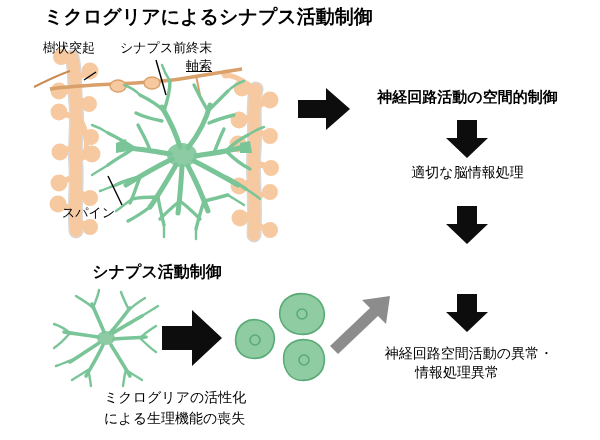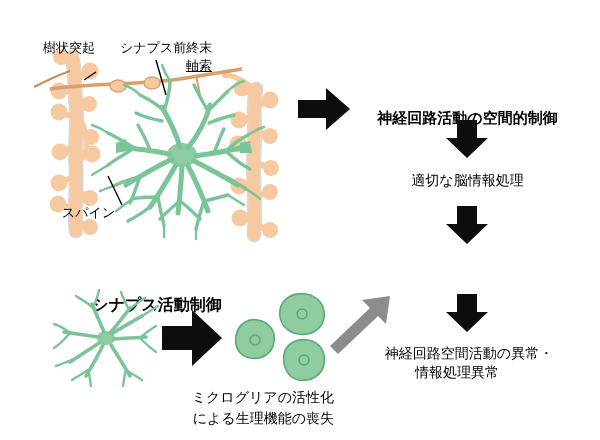--- a/index.html
+++ b/index.html
@@ -6,32 +6,33 @@
   body{
     width:600px;height:440px;
     background:#ffffff;
     font-family:"Liberation Sans","DejaVu Sans",sans-serif;
     overflow:hidden;
     position:relative;
   }
   .stage{position:absolute;inset:0;width:600px;height:440px;}
   .txt{position:absolute;color:#000;white-space:pre;line-height:1.18;}
   .title{font-size:19px;font-weight:bold;letter-spacing:0px;}
-  .hdr{font-size:15px;font-weight:bold;text-align:center;margin-top:21px;}
+  .hdr{font-size:15px;font-weight:bold;text-align:center;}
   .lbl{font-size:13px;font-weight:normal;}
   .flow-n{font-size:14px;font-weight:normal;text-align:center;}
-  .cap{font-size:14px;font-weight:normal;text-align:right;}
+  .cap{font-size:14px;font-weight:normal;text-align:left;}
   svg{display:block;overflow:visible;}
   .svg-abs{position:absolute;}
 </style>
 </head>
 <body>
 
 <div class="stage">
 
+  <div class="txt title" style="left:44px;top:6px;">ミクログリアによるシナプス活動制御</div>
 
   <svg class="svg-abs" style="left:30px;top:55px;" width="270" height="180" viewBox="0 0 270 180">
 
     <g>
       <path d="M42,2 C46,18 44,34 46,50 C48,70 44,90 46,112 C47,134 44,152 46,176" stroke="#d9d9d9" stroke-width="15" fill="none" stroke-linecap="round"></path>
       <path d="M42,2 C46,18 44,34 46,50 C48,70 44,90 46,112 C47,134 44,152 46,176" stroke="#f6c9a0" stroke-width="12" fill="none" stroke-linecap="round"></path>
 
       <g stroke="#f6c9a0" stroke-width="6" fill="#f6c9a0" stroke-linecap="round">
         <path d="M44,10 L33,3"></path>
           <circle cx="31" cy="2" r="5"></circle>
@@ -183,35 +184,35 @@
   <svg class="svg-abs" style="left:296px;top:86px;" width="56" height="46" viewBox="0 0 56 46">
     <polygon points="2,14 30,14 30,2 54,23 30,44 30,32 2,32" fill="#0d0d0d"></polygon>
   </svg>
 
   <div class="txt hdr" style="left:340px;top:88px;width:255px;">神経回路活動の空間的制御</div>
 
   <svg class="svg-abs" style="left:444px;top:118px;" width="46" height="42" viewBox="0 0 46 42">
     <polygon points="13,2 33,2 33,20 44,20 23,40 2,20 13,20" fill="#0d0d0d"></polygon>
   </svg>
 
-  <div class="txt flow-n" style="left:340px;top:172px;width:255px;">適切な脳情報処理</div>
+  <div class="txt flow-n" style="left:340px;top:164px;width:255px;">適切な脳情報処理</div>
 
   <svg class="svg-abs" style="left:444px;top:204px;" width="46" height="42" viewBox="0 0 46 42">
     <polygon points="13,2 33,2 33,20 44,20 23,40 2,20 13,20" fill="#0d0d0d"></polygon>
   </svg>
 
 
   <svg class="svg-abs" style="left:444px;top:292px;" width="46" height="42" viewBox="0 0 46 42">
     <polygon points="13,2 33,2 33,20 44,20 23,40 2,20 13,20" fill="#0d0d0d"></polygon>
   </svg>
 
   <div class="txt flow-n" style="left:340px;top:345px;width:258px;">神経回路空間活動の異常・</div>
   <div class="txt flow-n" style="left:328px;top:364px;width:258px;">情報処理異常</div>
 
-  <div class="txt hdr" style="left:22px;top:275px;width:270px;font-size:16px;">シナプス活動制御</div>
+  <div class="txt hdr" style="left:22px;top:263px;width:270px;font-size:16px;">シナプス活動制御</div>
 
   <svg class="svg-abs" style="left:50px;top:288px;" width="290" height="100" viewBox="0 0 290 100">
 
     <g stroke="#7ac598" fill="none" stroke-linecap="round" stroke-linejoin="round">
       <ellipse cx="56" cy="50" rx="9" ry="7" fill="#8ccba4" stroke="none"></ellipse>
       <g stroke-width="3.6">
         <path d="M54,44 C50,34 46,26 42,16"></path>
         <path d="M60,45 C68,36 74,28 80,20"></path>
         <path d="M48,49 C36,47 26,46 14,44"></path>
         <path d="M64,51 C76,50 86,50 96,49"></path>

